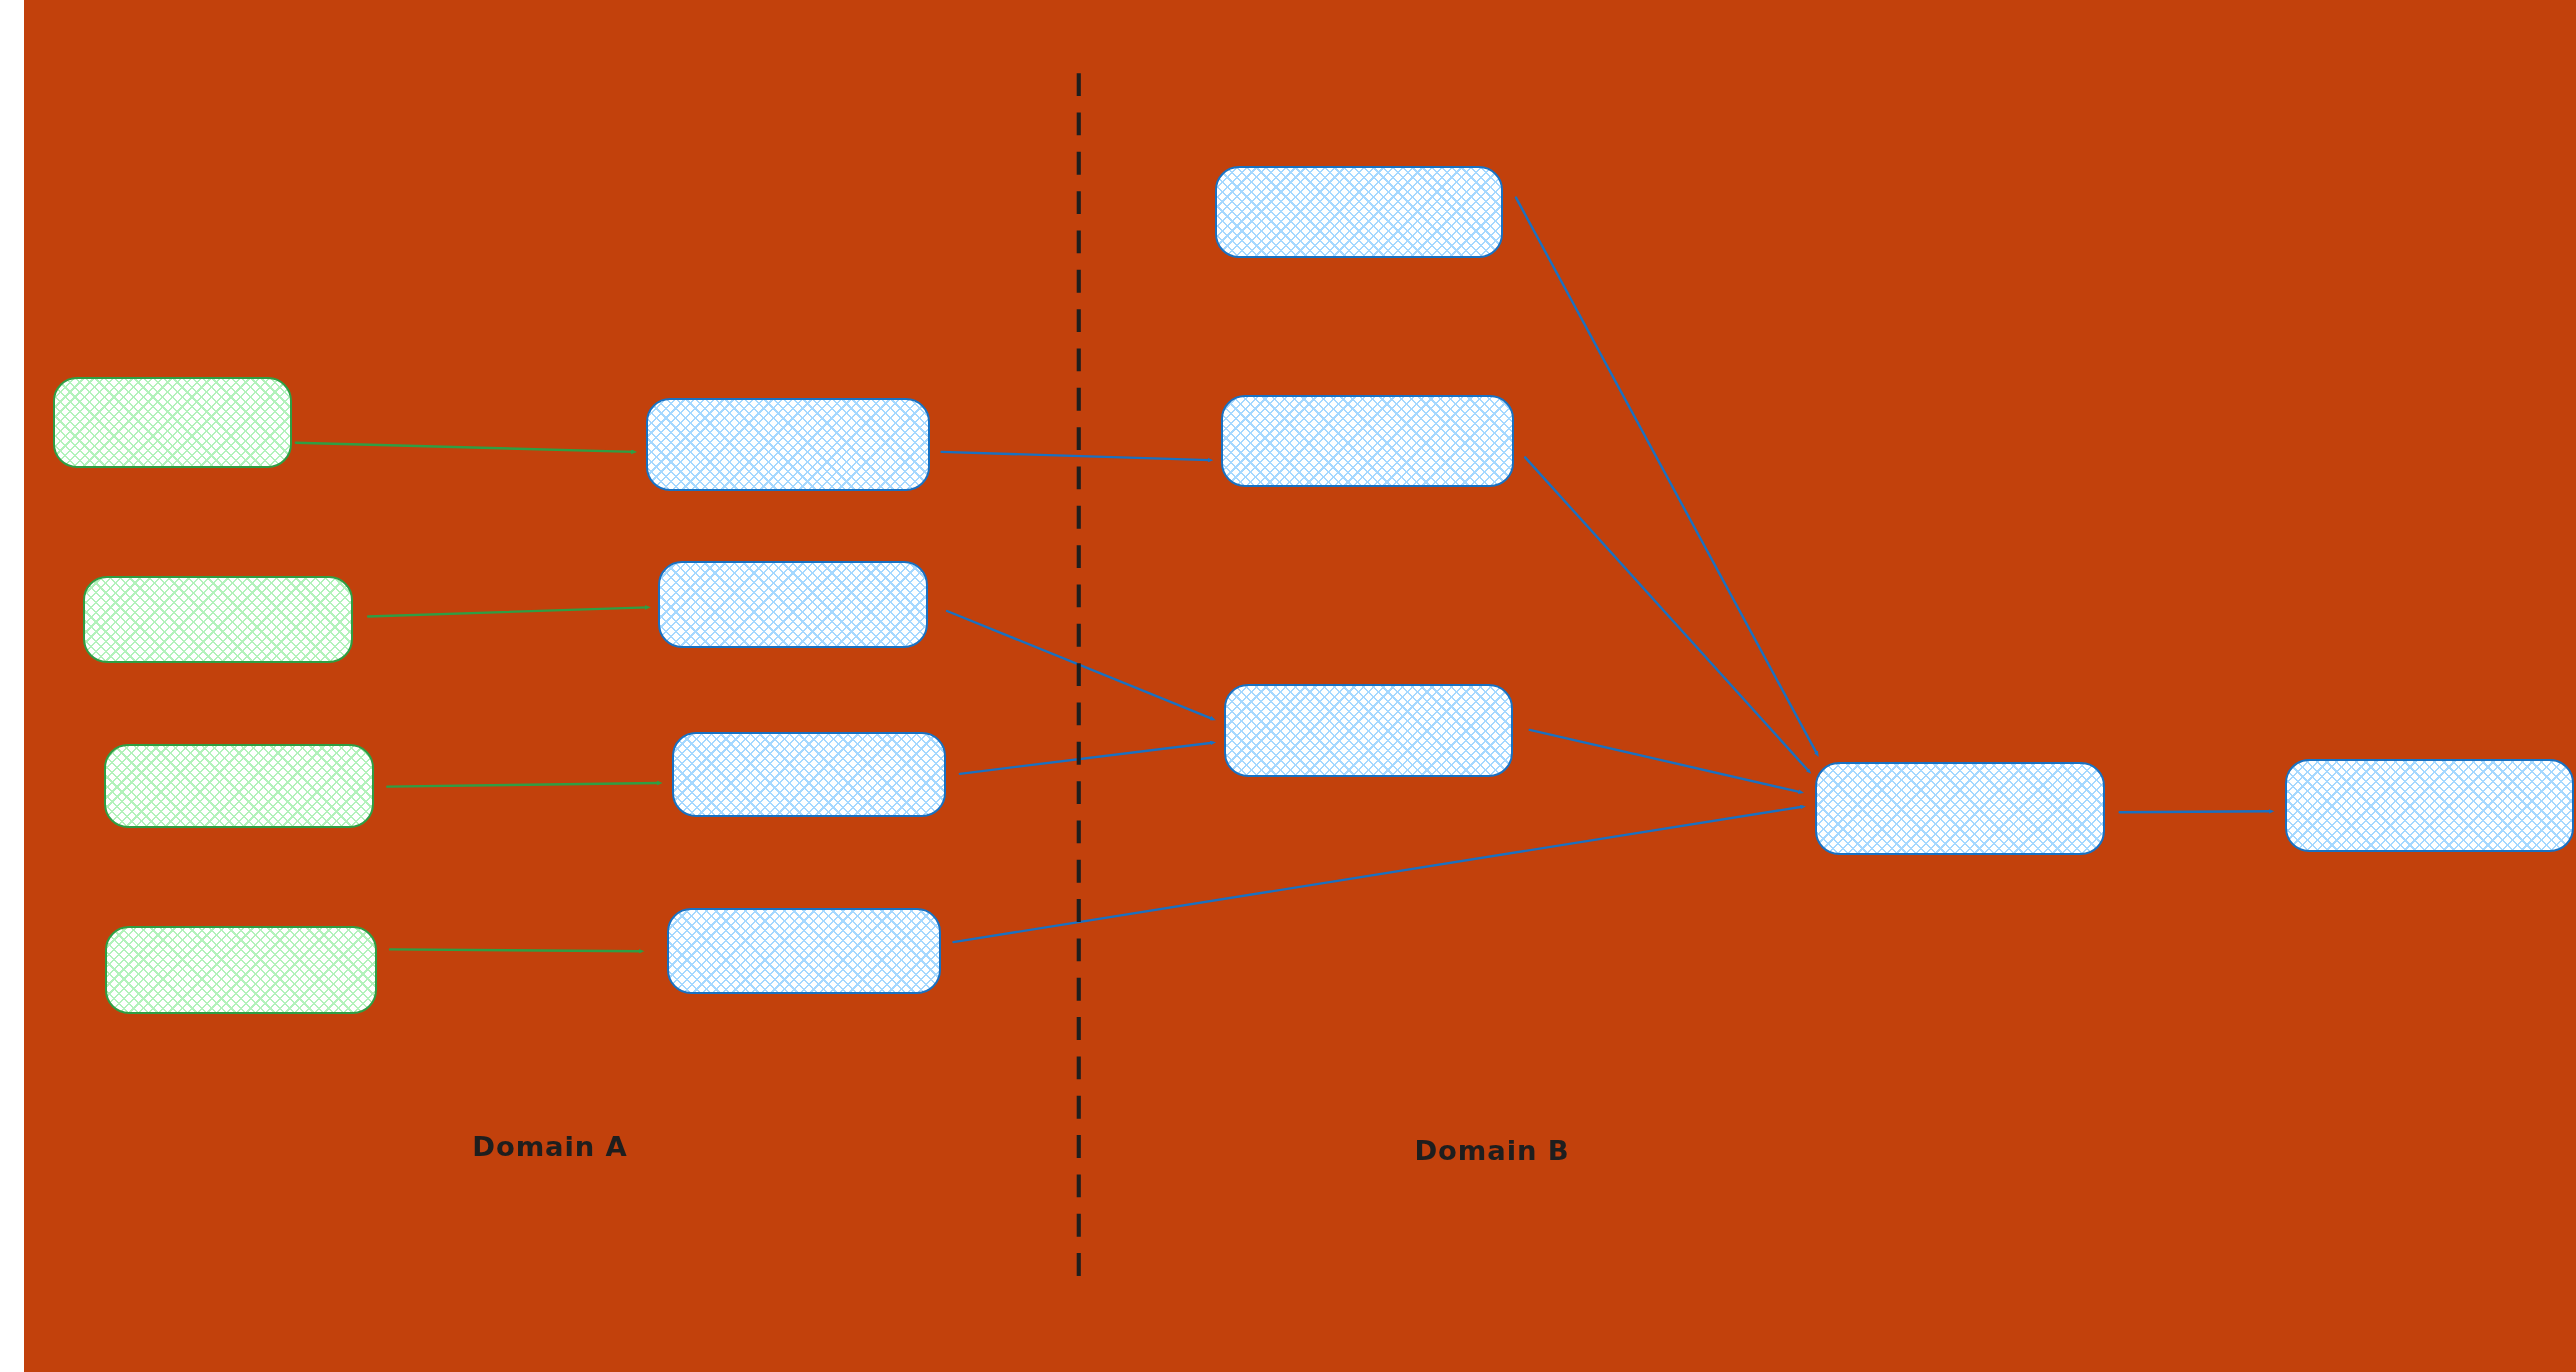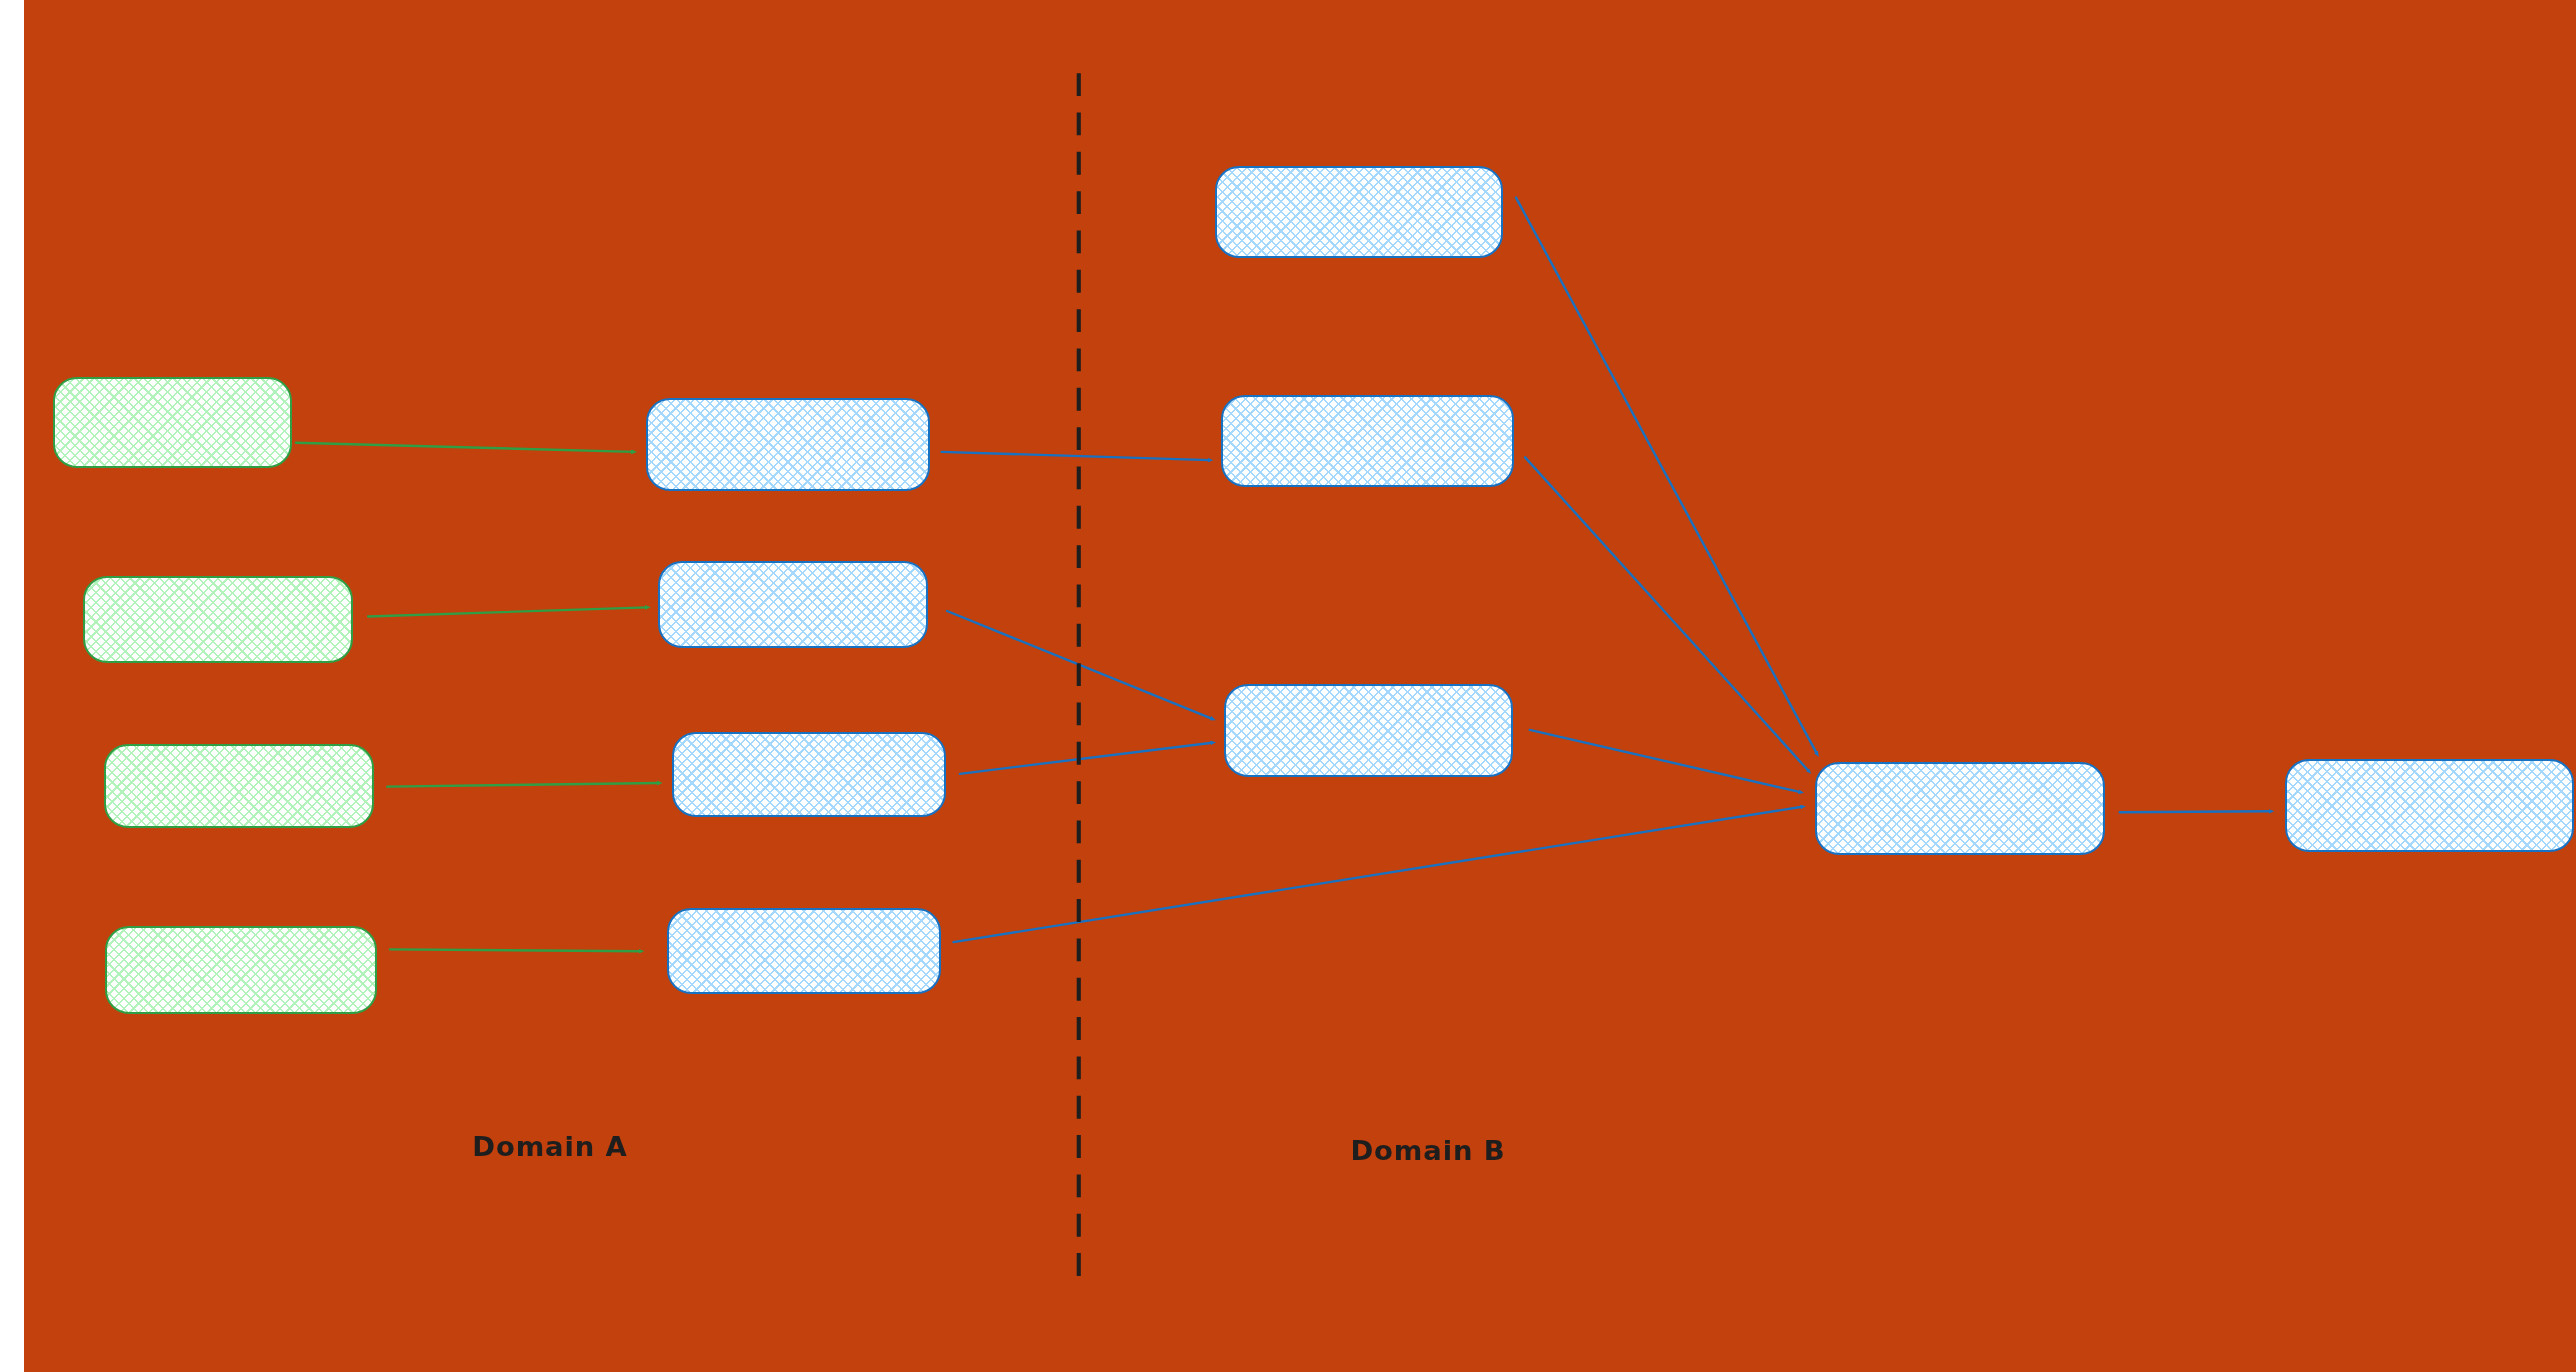--- a/index.html
+++ b/index.html
@@ -50,21 +50,21 @@
       <line x1="1023" y1="846" x2="1299" y2="812" stroke="#1971c2" stroke-width="2.6" stroke-linecap="round" marker-end="url(#arrow-blue)"></line>
       <line x1="1016" y1="1030" x2="1944" y2="882" stroke="#1971c2" stroke-width="2.6" stroke-linecap="round" marker-end="url(#arrow-blue)"></line>
       <line x1="1631" y1="216" x2="1960" y2="824" stroke="#1971c2" stroke-width="2.6" stroke-linecap="round" marker-end="url(#arrow-blue)"></line>
       <line x1="1641" y1="500" x2="1951" y2="843" stroke="#1971c2" stroke-width="2.6" stroke-linecap="round" marker-end="url(#arrow-blue)"></line>
       <line x1="1646" y1="798" x2="1942" y2="866" stroke="#1971c2" stroke-width="2.6" stroke-linecap="round" marker-end="url(#arrow-blue)"></line>
       <line x1="2291" y1="888" x2="2456" y2="887" stroke="#1971c2" stroke-width="2.6" stroke-linecap="round" marker-end="url(#arrow-blue)"></line>
       <line x1="1153" y1="80" x2="1153" y2="1400" stroke="#1e1e1e" stroke-width="4.5" stroke-dasharray="25 18"></line>
     </svg>
 
   <div class="domain-label" style="left: 526px; top: 1146px;">Domain A</div>
-  <div class="domain-label" style="left: 1404px; top: 1150px;">Domain B</div>
+  <div class="domain-label" style="left: 1468px; top: 1150px;">Domain B</div>
 <div class="node green" style="left: 29px; top: 377px; width: 239px; height: 91px;"></div>
     <div class="node green" style="left: 59px; top: 576px; width: 270px; height: 87px;"></div>
     <div class="node green" style="left: 80px; top: 744px; width: 270px; height: 84px;"></div>
     <div class="node green" style="left: 81px; top: 926px; width: 272px; height: 88px;"></div>
     <div class="node blue" style="left: 622px; top: 398px; width: 284px; height: 93px;"></div>
     <div class="node blue" style="left: 634px; top: 561px; width: 270px; height: 87px;"></div>
     <div class="node blue" style="left: 648px; top: 732px; width: 274px; height: 85px;"></div>
     <div class="node blue" style="left: 643px; top: 908px; width: 274px; height: 86px;"></div>
     <div class="node blue" style="left: 1191px; top: 166px; width: 288px; height: 92px;"></div>
     <div class="node blue" style="left: 1197px; top: 395px; width: 293px; height: 92px;"></div>

